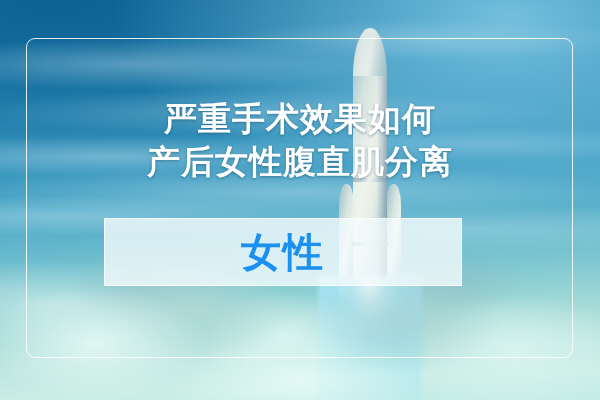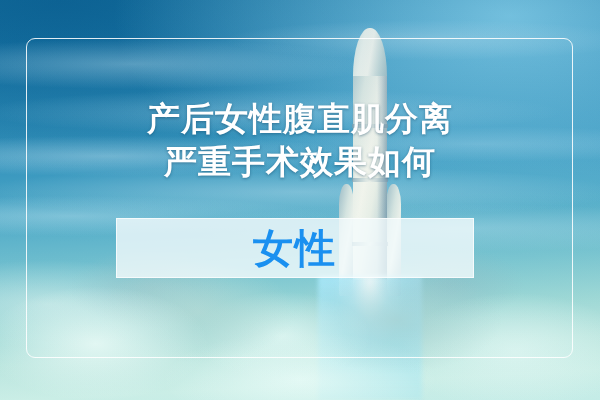--- a/index.html
+++ b/index.html
@@ -178,24 +178,24 @@
     line-height: 43px;
     letter-spacing: 1px;
     text-shadow: 0 1px 3px rgba(10,60,90,0.45);
     white-space: nowrap;
   }
   .headline .ln { display: block; }
 
   
   .keyword-panel {
     position: absolute;
-    left: 116px;
+    left: 104px;
     top: 218px;
     width: 358px;
-    height: 60px;
+    height: 68px;
     background: rgba(244,251,253,0.80);
     border: 1px solid rgba(255,255,255,0.72);
     box-sizing: border-box;
     display: flex;
     align-items: center;
     justify-content: center;
   }
   .keyword {
     color: #1a90f0;
     font-size: 40px;
@@ -224,21 +224,21 @@
     <div class="rk-skirt"></div>
   </div>
 
   <div class="plume"></div>
   <div class="bg-layer smoke"></div>
   <div class="bg-layer tint"></div>
 
   <div class="frame"></div>
 
   <div class="headline">
+    <span class="ln">严重手术效果如何</span>
     <span class="ln">产后女性腹直肌分离</span>
-    <span class="ln">严重手术效果如何</span>
   </div>
 
   <div class="keyword-panel">
     <span class="keyword">女性</span>
   </div>
 
 </div>
 
 </body></html>

